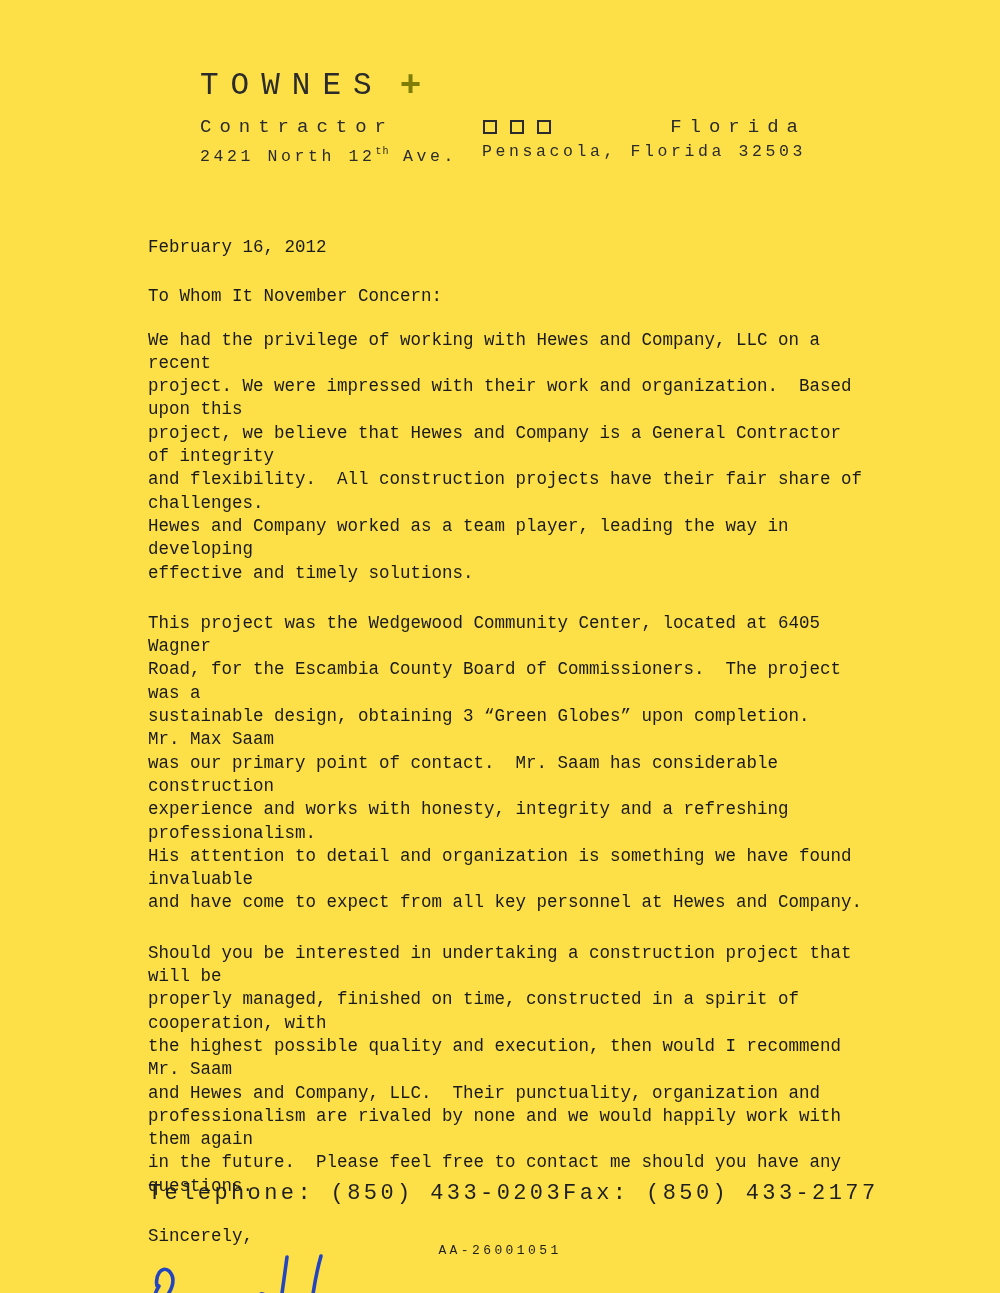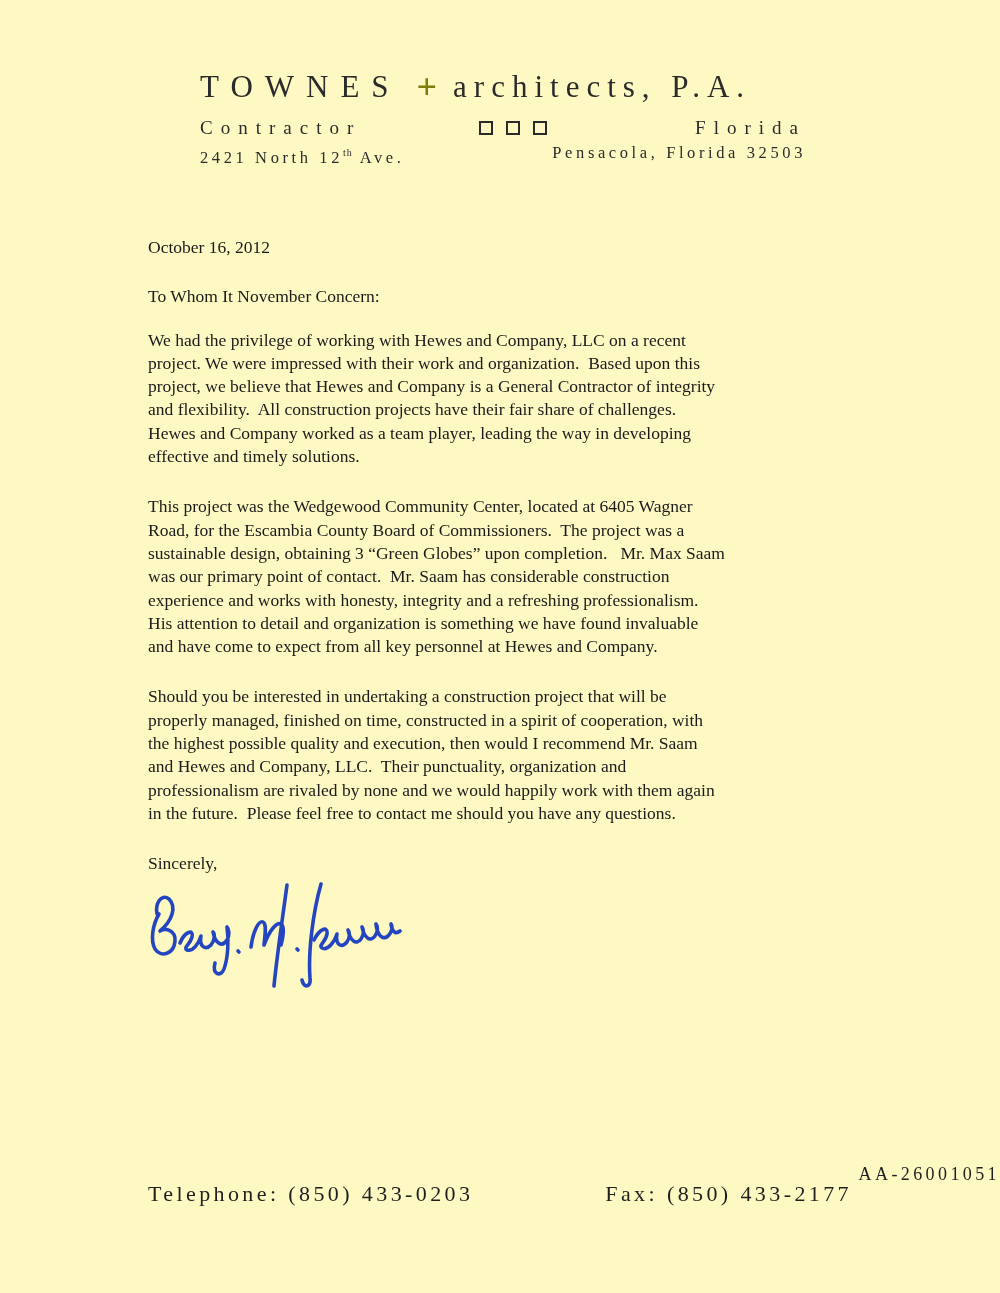--- a/index.html
+++ b/index.html
@@ -2,22 +2,22 @@
 <html><head>
 <meta charset="utf-8">
 <style>
   * { margin: 0; padding: 0; box-sizing: border-box; }
   html, body { background: #e8e8e8; }
   .page {
     position: relative;
     width: 1000px;
     height: 1293px;
     margin: 0 auto;
-    background: #fef9c3;
-    font-family: Liberation Serif, serif;
+    background: #fde047;
+    font-family: Liberation Mono, monospace;
     color: #1d1d1d;
     overflow: hidden;
   }
 
   
   .letterhead {
     position: absolute;
     top: 66px;
     left: 200px;
     width: 606px;
@@ -88,57 +88,56 @@
     right: 148px;
     display: flex;
     justify-content: space-between;
     font-size: 22px;
     letter-spacing: 3.4px;
     white-space: nowrap;
     color: #1f1f1f;
   }
   .footer-license {
     position: absolute;
-    top: 1164px;
+    top: 1243px;
     left: 0;
     width: 100%;
-    text-align: right;
-    font-size: 18px;
+    text-align: center;
+    font-size: 13px;
     letter-spacing: 3.4px;
     color: #1f1f1f;
   }
 </style>
 </head>
 <body>
 
 <div class="page">
 
   <div class="letterhead">
     <div class="title-row">
       <span class="title-word1">TOWNES</span>
       <span class="title-plus" style="color: rgb(125, 125, 8);">+</span>
-      <span class="title-word2">architects, P.A.</span>
     </div>
     <div class="tagline-row">
       <span>Contractor</span>
       <span class="squares">
         <span class="sq"></span>
         <span class="sq"></span>
         <span class="sq"></span>
       </span>
       <span>Florida</span>
     </div>
     <div class="address-row">
       <span><span>2421 North 12</span><span class="addr-sup">th</span><span> Ave.</span></span>
       <span>Pensacola, Florida 32503</span>
     </div>
   </div>
 
   <div class="letter">
-    <div class="date">October 16, 2012</div>
+    <div class="date">February 16, 2012</div>
     <div class="salutation">To Whom It November Concern:</div>
 
     <p class="para">We had the privilege of working with Hewes and Company, LLC on a recent
 project. We were impressed with their work and organization.  Based upon this
 project, we believe that Hewes and Company is a General Contractor of integrity
 and flexibility.  All construction projects have their fair share of challenges.
 Hewes and Company worked as a team player, leading the way in developing
 effective and timely solutions.</p>
     <p class="para">This project was the Wedgewood Community Center, located at 6405 Wagner
 Road, for the Escambia County Board of Commissioners.  The project was a

